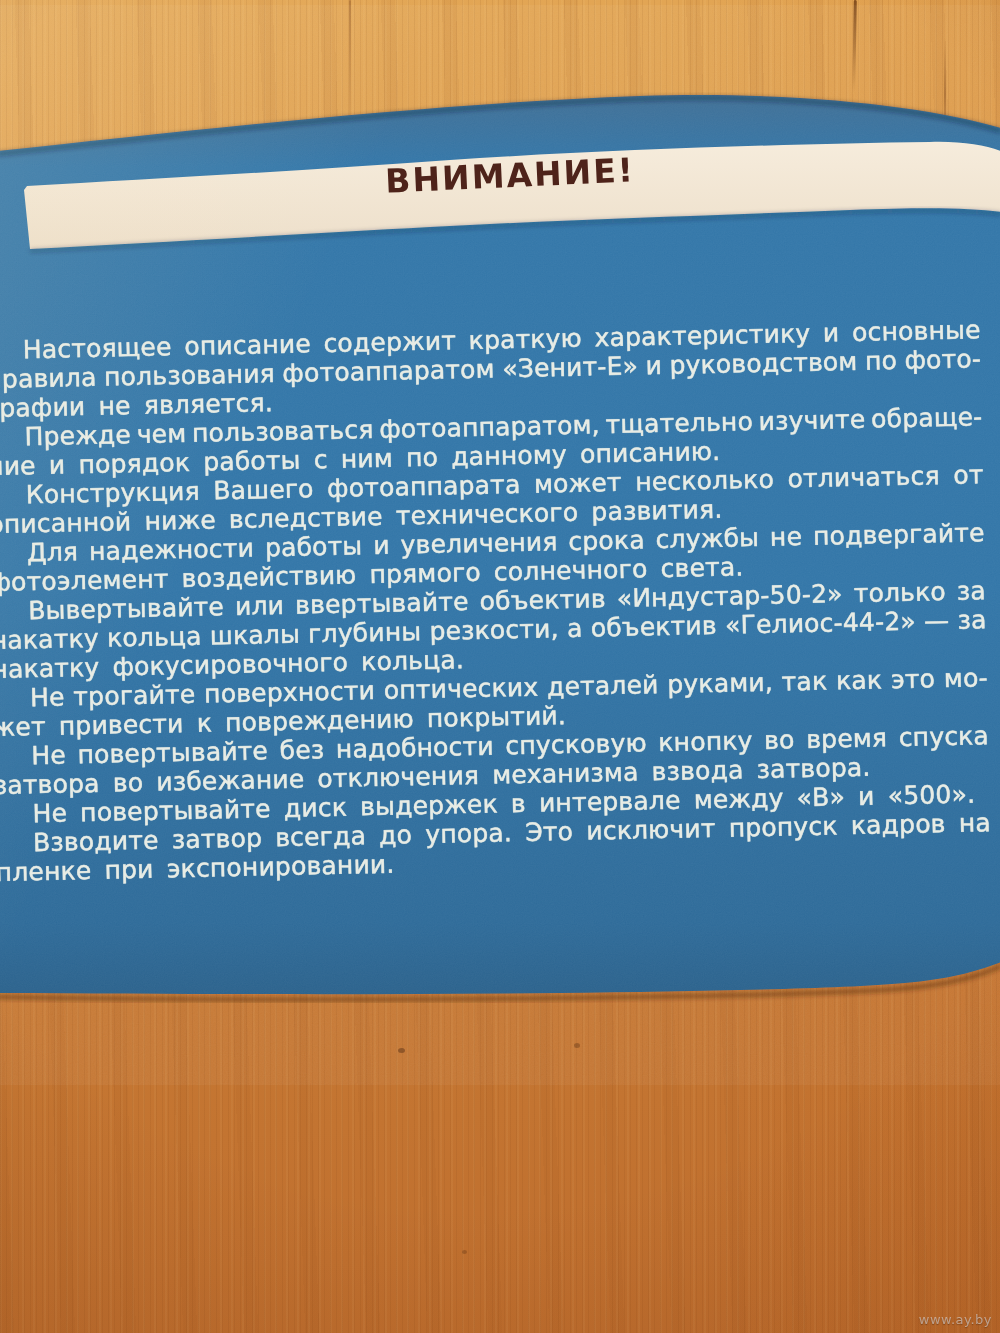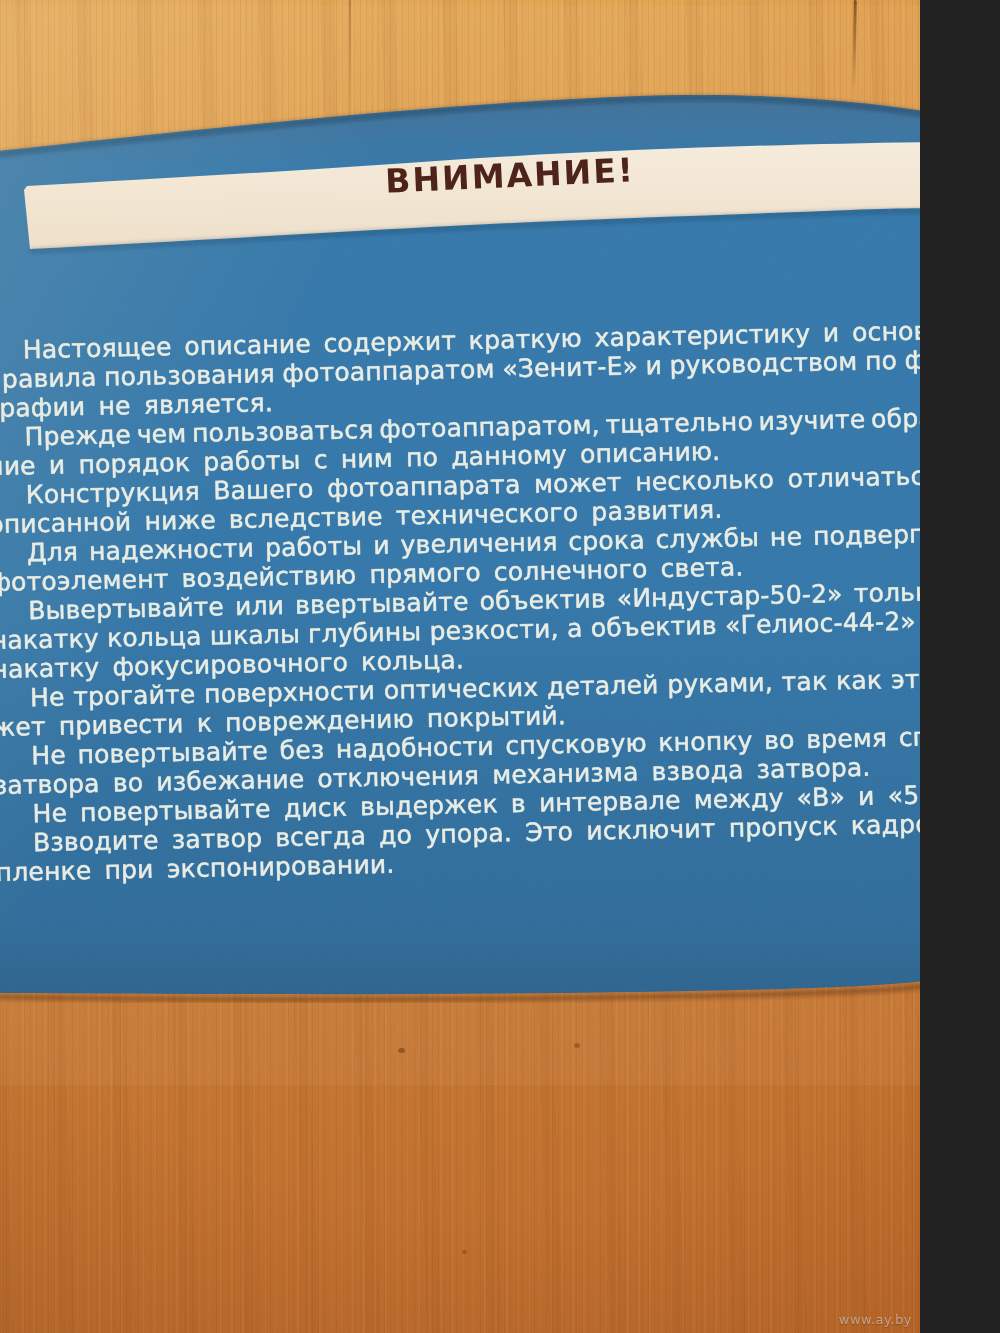--- a/index.html
+++ b/index.html
@@ -1,18 +1,18 @@
 <!DOCTYPE html>
 <html><head>
 <meta charset="utf-8">
 <style>
   html,body{margin:0;padding:0;background:#222;}
   .photo{
     position:relative;
-    width:920px;height:1333px;
+    width:1000px;height:1333px;
     overflow:hidden;
     font-family:"DejaVu Sans",sans-serif;
     background:
       repeating-linear-gradient(90deg, rgba(112,56,14,0.09) 0px, rgba(112,56,14,0.09) 1px, rgba(0,0,0,0) 1px, rgba(0,0,0,0) 6px),
       repeating-linear-gradient(90deg, rgba(255,222,160,0.06) 0px, rgba(255,222,160,0.06) 2px, rgba(0,0,0,0) 2px, rgba(0,0,0,0) 11px),
       repeating-linear-gradient(88deg, rgba(140,70,20,0.07) 0px, rgba(140,70,20,0.07) 14px, rgba(0,0,0,0) 14px, rgba(0,0,0,0) 61px),
       linear-gradient(90deg, rgba(0,0,0,0) 70%, rgba(196,88,18,0.08) 100%),
       linear-gradient(175deg, #e3a756 0%, #dd9d4c 22%, #d28a3f 48%, #c67833 72%, #bd6c2d 100%);
   }
   .crack{position:absolute;border-radius:2px;}

